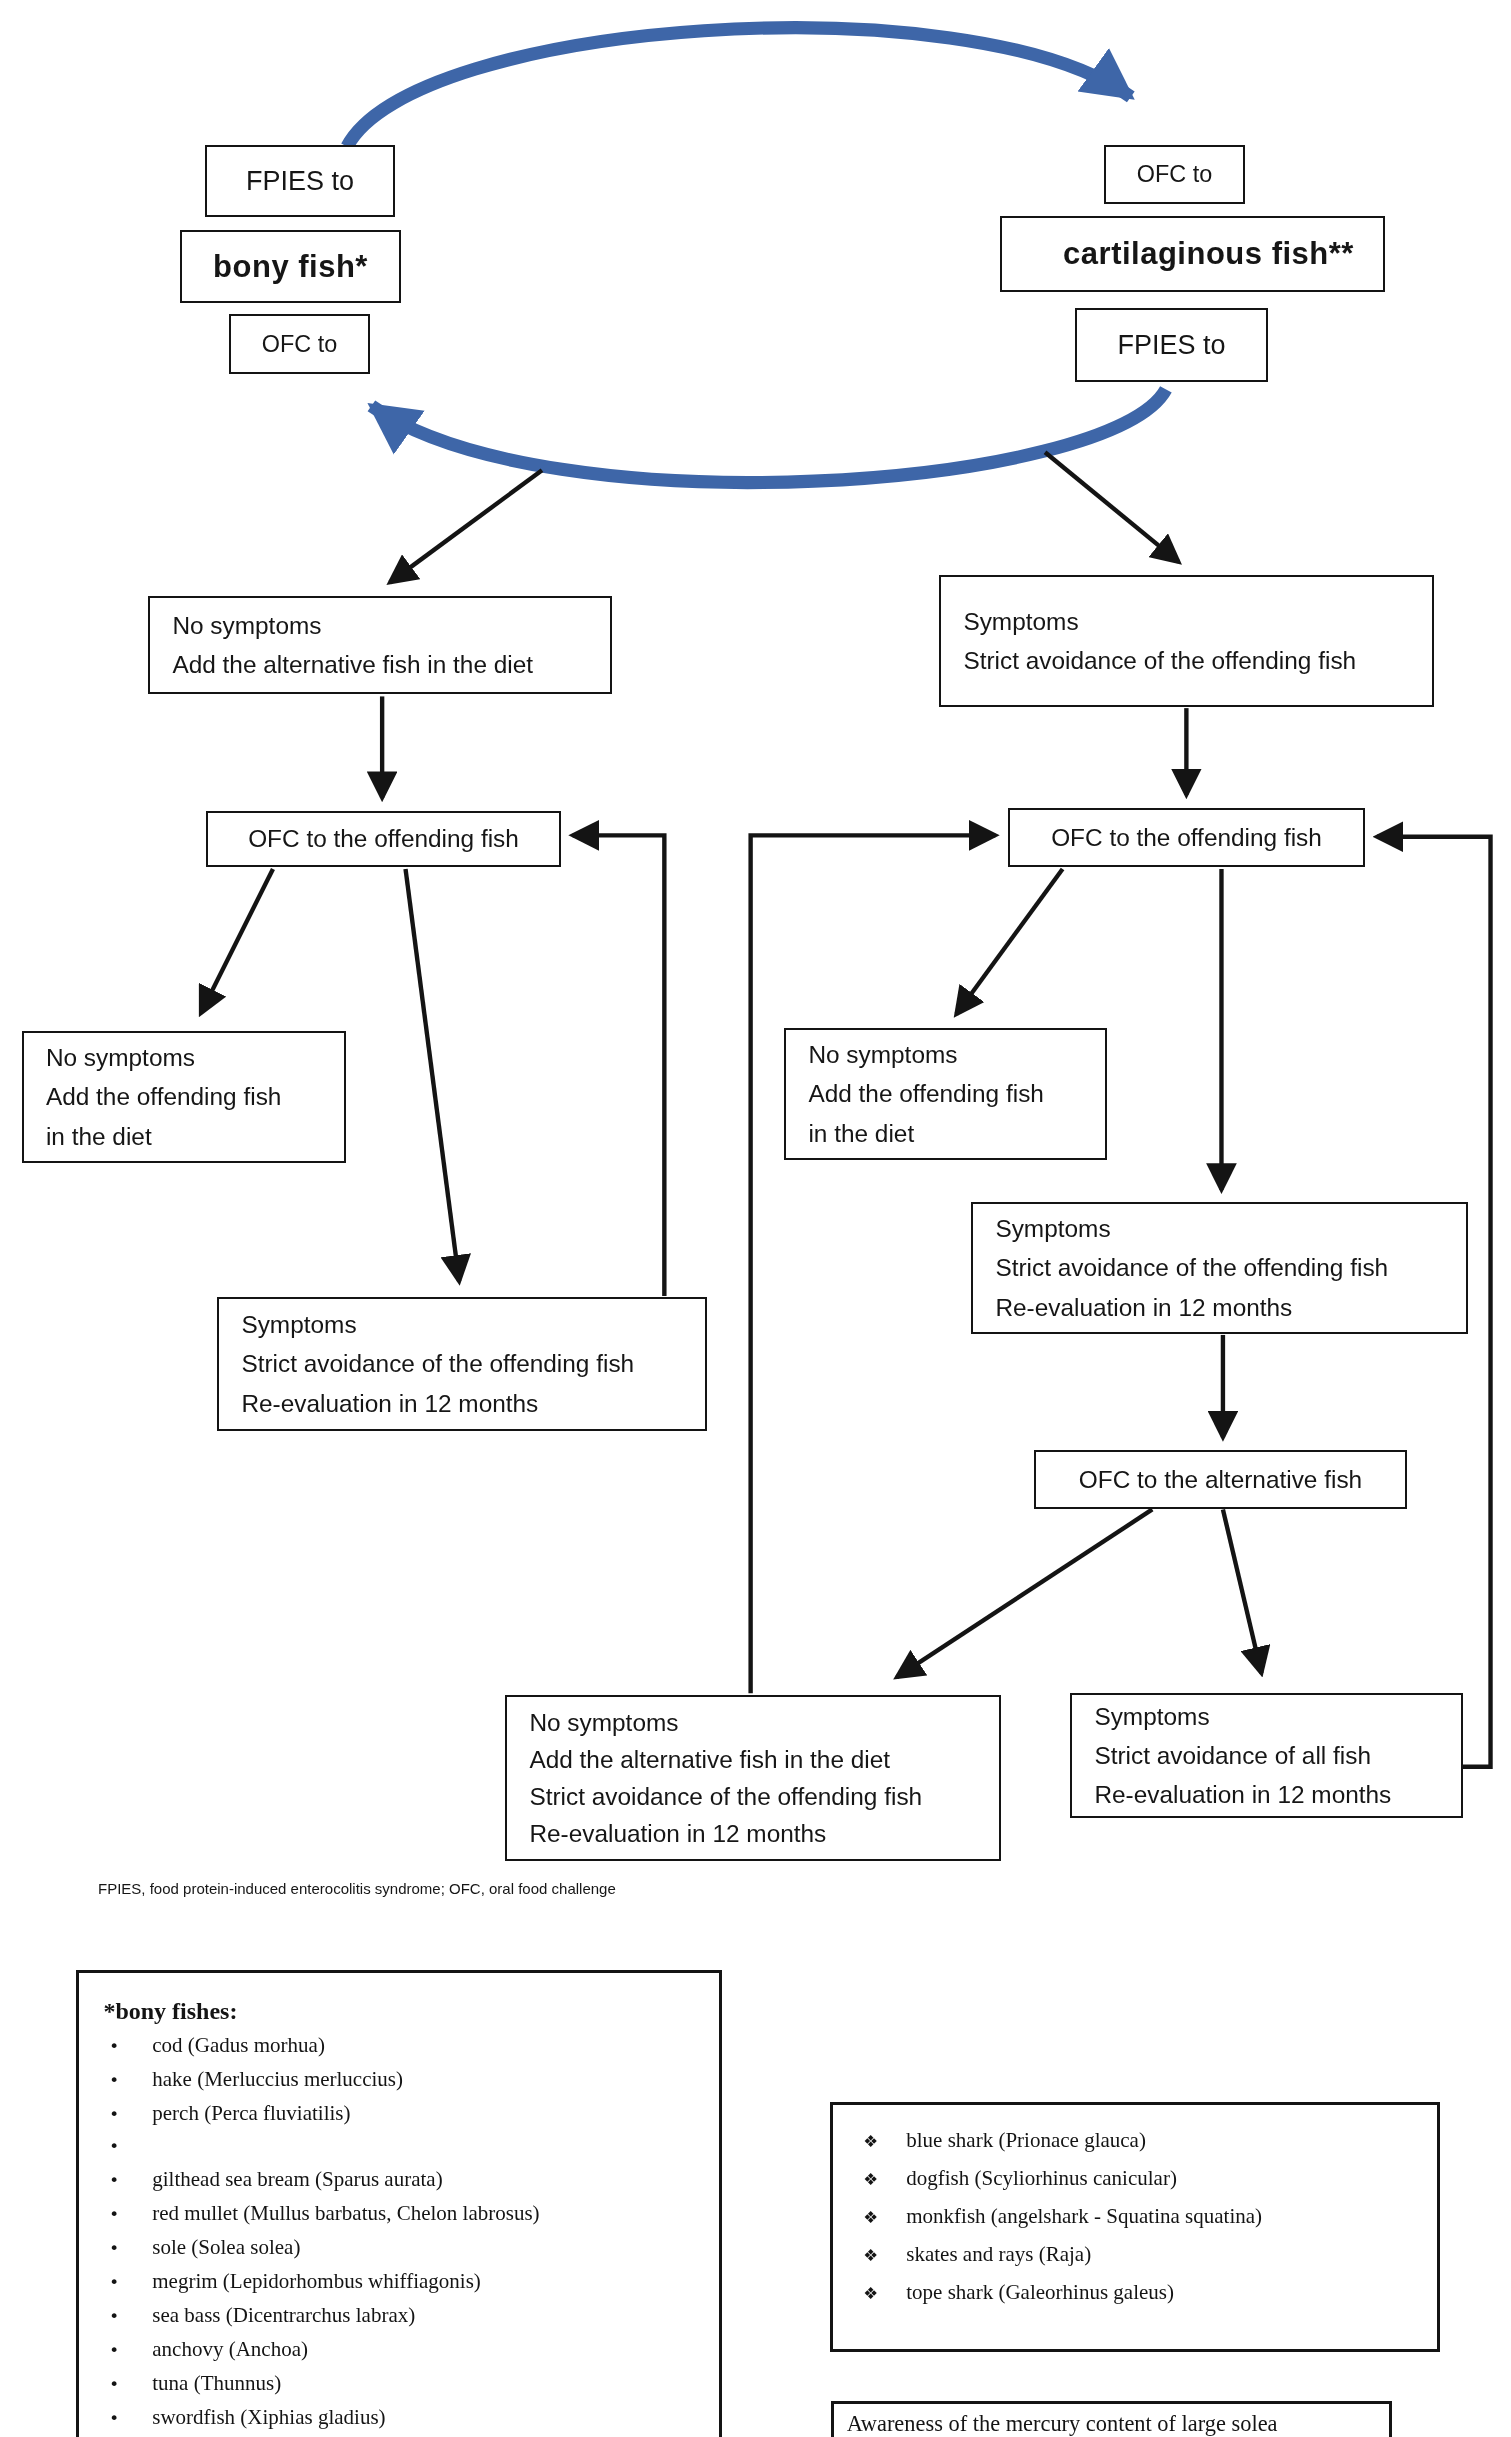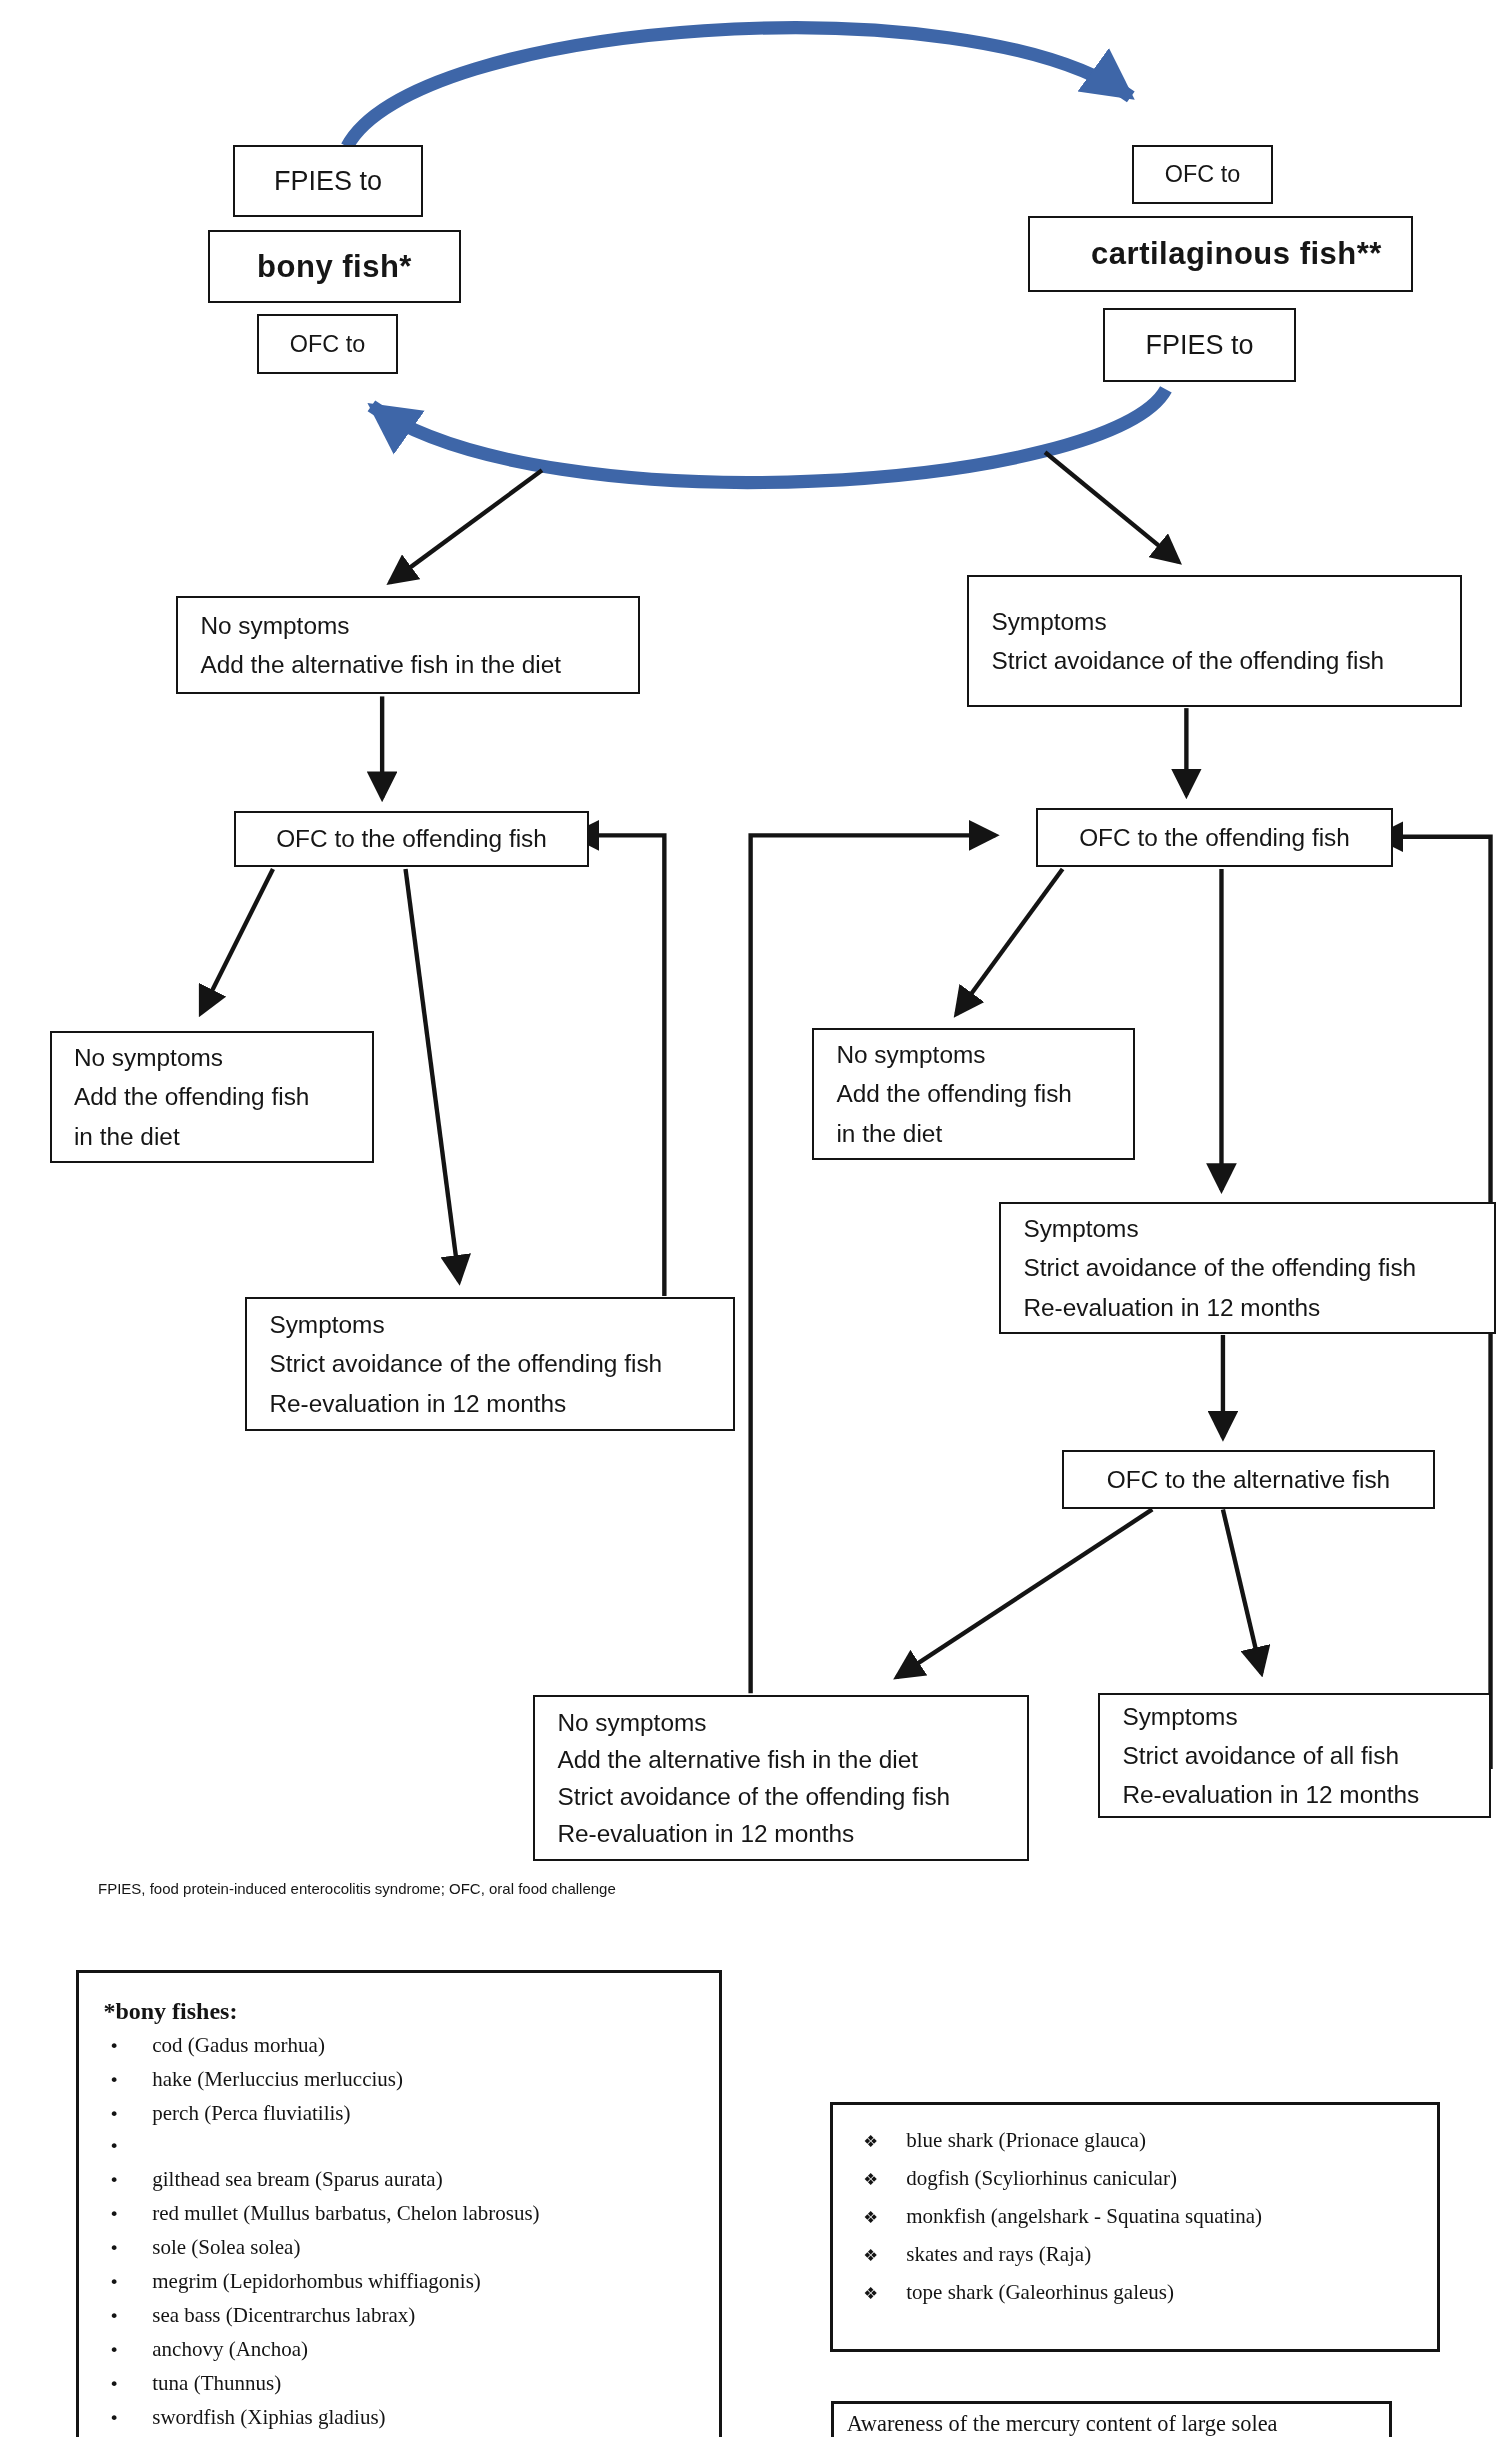--- a/index.html
+++ b/index.html
@@ -4,21 +4,21 @@
 <style>
   html,body{margin:0;padding:0;background:#ffffff;}
   body{width:1511px;height:2472px;position:relative;}
   .canvas{position:absolute;left:0;top:0;width:1511px;height:2472px;background:#fff;overflow:hidden;}
   .arrow-layer{position:absolute;left:0;top:0;width:1511px;height:2472px;}
   .arrow-black{stroke:var(--flow-line-black,#141414);stroke-width:9;fill:none;}
   .arrow-blue{stroke:var(--cycle-arrow-blue,#3E66A8);stroke-width:27;fill:none;}
   .mk-black{fill:var(--flow-line-black,#141414);}
   .mk-blue{fill:var(--cycle-arrow-blue,#3E66A8);}
   .box{position:absolute;box-sizing:border-box;background:#fff;border:2.9px solid #141414;
-       font-family:"Liberation Sans",sans-serif;color:#161616;margin-left:28px;}
+       font-family:"Liberation Sans",sans-serif;color:#161616;}
   .center{display:flex;align-items:center;justify-content:center;font-size:25px;}
   .multi{display:flex;flex-direction:column;justify-content:center;
          padding:3.9px 9.8px 3.9px 22.4px;font-size:24.4px;line-height:1.6;}
   .big{font-weight:bold;font-size:31px;letter-spacing:0.5px;}
   .footnote{position:absolute;font-family:"Liberation Sans",sans-serif;font-size:15px;color:#161616;}
   .legend{font-family:"Liberation Serif","DejaVu Serif",serif;color:#141414;}
   .legend-box{position:absolute;box-sizing:border-box;background:#fff;border:3.4px solid #141414;
               padding:19.5px 14.6px 9.8px 24.4px;}
   .legend-title{font-weight:bold;font-size:24px;line-height:1.5;}
   .lrow{display:flex;align-items:baseline;}
@@ -59,21 +59,21 @@
     <path class="arrow-black" d="M 2509 2738 L 2509 2948" marker-end="url(#mBlack)"></path>
     <path class="arrow-black" d="M 2364 3096 L 1840 3440" marker-end="url(#mBlack)"></path>
     <path class="arrow-black" d="M 2509 3096 L 2588 3432" marker-end="url(#mBlack)"></path>
     <path class="arrow-black" d="M 1540 3473 L 1540 1713 L 2042 1713" marker-end="url(#mBlack)"></path>
     <path class="arrow-black" d="M 3001 3624 L 3058 3624 L 3058 1716 L 2825 1716" marker-end="url(#mBlack)"></path>
   </svg>
 
   <div class="box center" style="left:205px;top:145px;width:190px;height:72px;font-size:27px;">
     <span>FPIES to</span>
   </div>
-  <div class="box center big" style="left:180px;top:230px;width:253px;height:73px;">
+  <div class="box center big" style="left:180px;top:230px;width:221px;height:73px;">
     <span>bony  fish*</span>
   </div>
   <div class="box center" style="left:229px;top:314px;width:141px;height:60px;font-size:23.4px;">
     <span>OFC to</span>
   </div>
   <div class="box center" style="left:1104px;top:145px;width:141px;height:59px;font-size:23.4px;">
     <span>OFC to</span>
   </div>
   <div class="box center big" style="left:1000px;top:216px;width:385px;height:76px;padding-left:32px;">
     <span>cartilaginous fish**</span>

